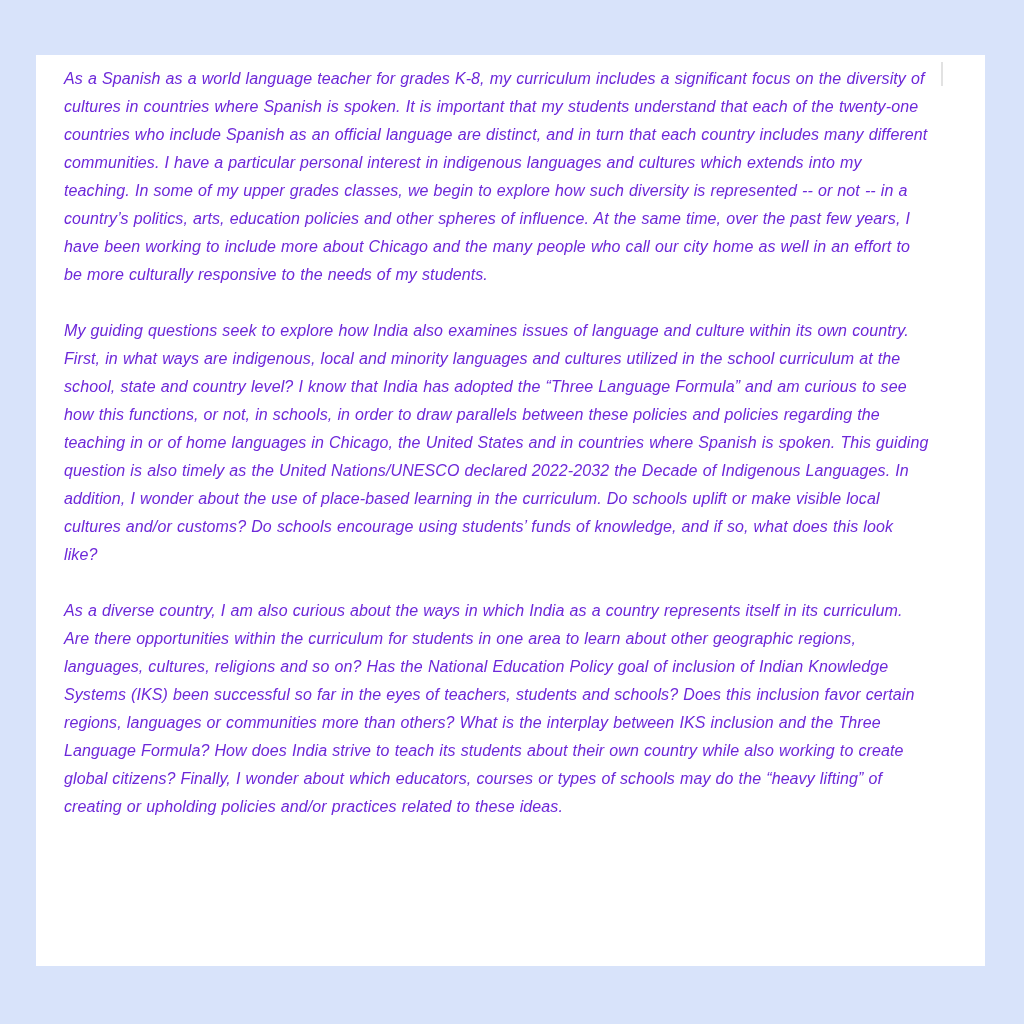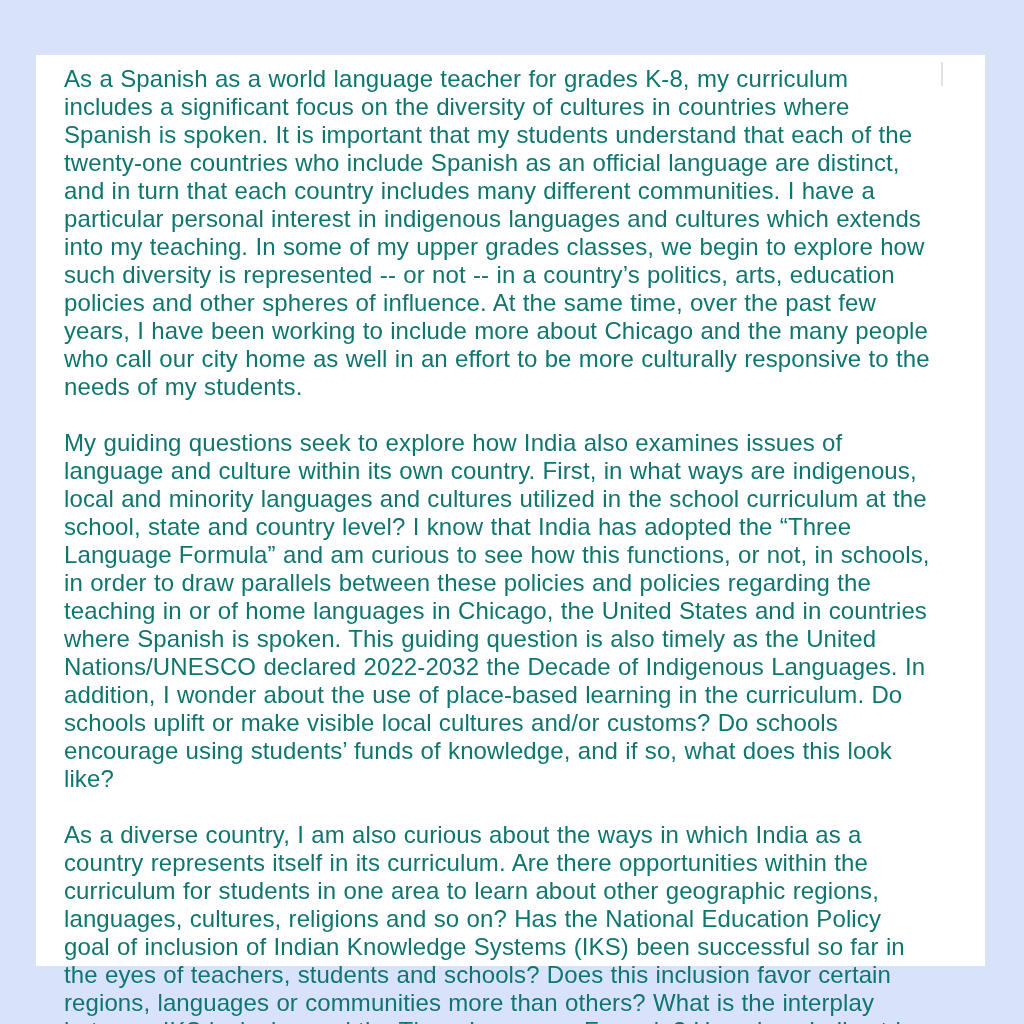--- a/index.html
+++ b/index.html
@@ -19,25 +19,26 @@
     left: 36px;
     top: 55px;
     width: 949px;
     height: 911px;
     background: #ffffff;
     box-sizing: border-box;
     padding: 10px 54px 20px 28px;
   }
   .document-card p {
     margin: 0 0 28px 0;
-    font-size: 24px;
+    font-size: 16px;
     line-height: 28px;
-    color: #0f766e;
+    color: #6d28d9;
     letter-spacing: 0.1px;
     word-spacing: 0.5px;
+    font-style: italic;
   }
   .document-card p:last-child {
     margin-bottom: 8px;
   }
   .text-cursor {
     position: absolute;
     left: 905px;
     top: 7px;
     width: 2px;
     height: 24px;

